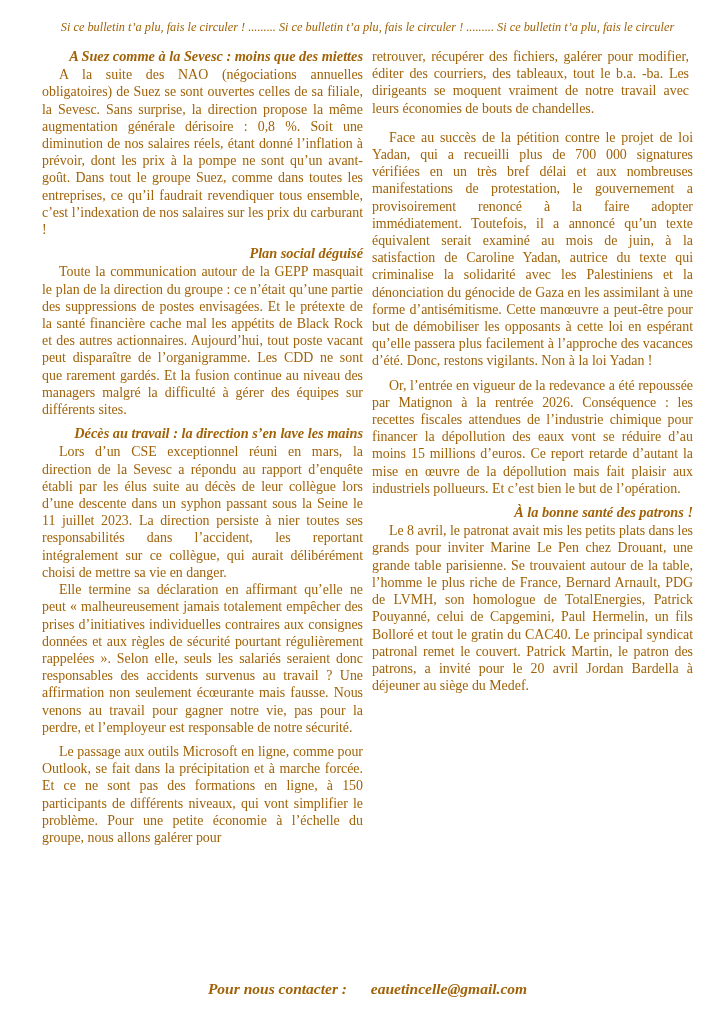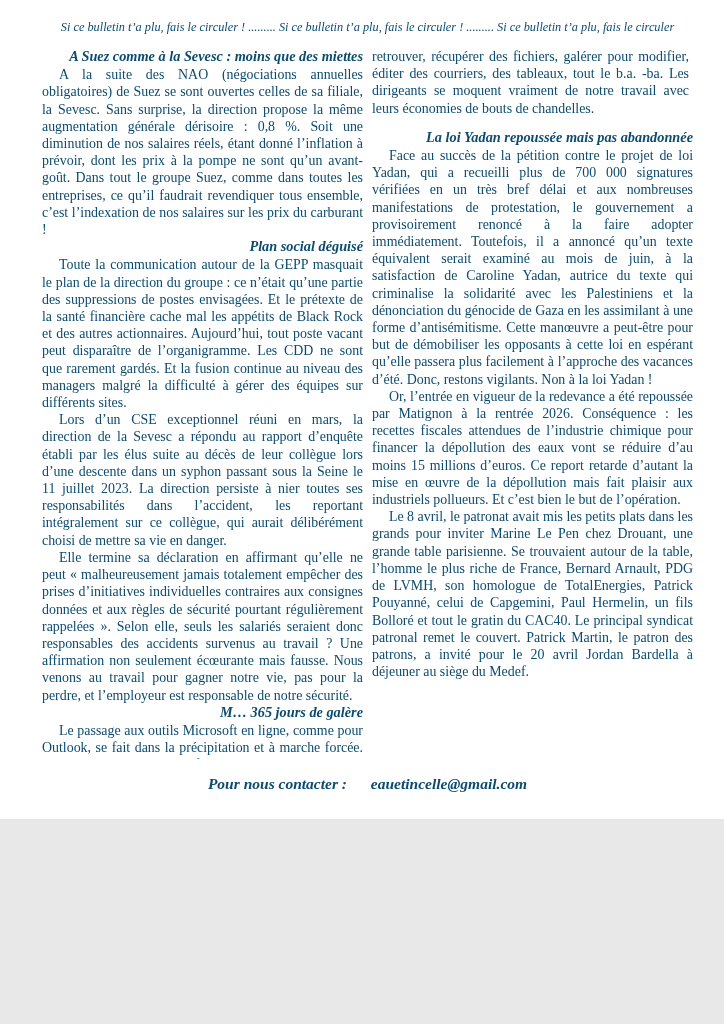--- a/index.html
+++ b/index.html
@@ -3,24 +3,24 @@
 <meta charset="utf-8">
 <style>
   html, body {
     margin: 0;
     padding: 0;
     background: #e8e8e8;
   }
   .page {
     position: relative;
     width: 724px;
-    height: 819px;
+    height: 1024px;
     margin: 0 auto;
     background: #ffffff;
-    color: #0c4a6e;
+    color: #a16207;
     font-family: "Liberation Serif", serif;
     box-sizing: border-box;
     padding: 20px 31px 0 42px;
     display: flex;
     flex-direction: column;
     overflow: hidden;
   }
   .banner {
     text-align: center;
     font-style: italic;
@@ -37,21 +37,21 @@
   }
   .col {
     flex: 1 1 0;
     text-align: justify;
     font-size: 13.9px;
     line-height: 17.2px;
     hyphens: auto;
     -webkit-hyphens: auto;
   }
   section.article { margin: 0; }
-  section.article + section.article { margin-top: 0; }
+  section.article + section.article { margin-top: 7px; }
   .col h2 {
     font-size: 14.3px;
     line-height: 17.2px;
     font-weight: bold;
     font-style: italic;
     margin: 0 0 1px 0;
     text-align: right;
   }
   .col p {
     margin: 0;
@@ -87,47 +87,47 @@
         <h2>A Suez comme à la Sevesc : moins que des miettes</h2>
         <p>A la suite des NAO (négociations annuelles obligatoires) de Suez se sont ouvertes celles de sa filiale, la Sevesc. Sans surprise, la direction propose la même augmentation générale dérisoire : 0,8 %. Soit une diminution de nos salaires réels, étant donné l’inflation à prévoir, dont les prix à la pompe ne sont qu’un avant-goût. Dans tout le groupe Suez, comme dans toutes les entreprises, ce qu’il faudrait revendiquer tous ensemble, c’est l’indexation de nos salaires sur les prix du carburant !</p>
       </section>
 
       <section class="article">
         <h2>Plan social déguisé</h2>
         <p>Toute la communication autour de la GEPP masquait le plan de la direction du groupe : ce n’était qu’une partie des suppressions de postes envisagées. Et le prétexte de la santé financière cache mal les appétits de Black Rock et des autres actionnaires. Aujourd’hui, tout poste vacant peut disparaître de l’organigramme. Les CDD ne sont que rarement gardés. Et la fusion continue au niveau des managers malgré la difficulté à gérer des équipes sur différents sites.</p>
       </section>
 
       <section class="article">
+        <h2>Décès au travail : la direction s’en lave les mains</h2>
         <p>Lors d’un CSE exceptionnel réuni en mars, la direction de la Sevesc a répondu au rapport d’enquête établi par les élus suite au décès de leur collègue lors d’une descente dans un syphon passant sous la Seine le 11 juillet 2023. La direction persiste à nier toutes ses responsabilités dans l’accident, les reportant intégralement sur ce collègue, qui aurait délibérément choisi de mettre sa vie en danger.</p>
         <p>Elle termine sa déclaration en affirmant qu’elle ne peut « malheureusement jamais totalement empêcher des prises d’initiatives individuelles contraires aux consignes données et aux règles de sécurité pourtant régulièrement rappelées ». Selon elle, seuls les salariés seraient donc responsables des accidents survenus au travail ? Une affirmation non seulement écœurante mais fausse. Nous venons au travail pour gagner notre vie, pas pour la perdre, et l’employeur est responsable de notre sécurité.</p>
       </section>
 
       <section class="article">
-        <h2>M… 365 jours de galère</h2>
         <p>Le passage aux outils Microsoft en ligne, comme pour Outlook, se fait dans la précipitation et à marche forcée. Et ce ne sont pas des formations en ligne, à 150 participants de différents niveaux, qui vont simplifier le problème. Pour une petite économie à l’échelle du groupe, nous allons galérer pour</p>
       </section>
 
     </div>
 
     <div class="col">
 
       <div class="cont-block">
         <p class="continuation">retrouver, récupérer des fichiers, galérer pour modifier, éditer des courriers, des tableaux, tout le b.a. -ba. Les dirigeants se moquent vraiment de notre travail avec leurs économies de bouts de chandelles.</p>
       </div>
 
       <section class="article">
-        <h2>La loi Yadan repoussée mais pas abandonnée</h2>
         <p>Face au succès de la pétition contre le projet de loi Yadan, qui a recueilli plus de 700 000 signatures vérifiées en un très bref délai et aux nombreuses manifestations de protestation, le gouvernement a provisoirement renoncé à la faire adopter immédiatement. Toutefois, il a annoncé qu’un texte équivalent serait examiné au mois de juin, à la satisfaction de Caroline Yadan, autrice du texte qui criminalise la solidarité avec les Palestiniens et la dénonciation du génocide de Gaza en les assimilant à une forme d’antisémitisme. Cette manœuvre a peut-être pour but de démobiliser les opposants à cette loi en espérant qu’elle passera plus facilement à l’approche des vacances d’été. Donc, restons vigilants. Non à la loi Yadan !</p>
       </section>
 
       <section class="article">
         <p>Or, l’entrée en vigueur de la redevance a été repoussée par Matignon à la rentrée 2026. Conséquence : les recettes fiscales attendues de l’industrie chimique pour financer la dépollution des eaux vont se réduire d’au moins 15 millions d’euros. Ce report retarde d’autant la mise en œuvre de la dépollution mais fait plaisir aux industriels pollueurs. Et c’est bien le but de l’opération.</p>
       </section>
 
       <section class="article">
+        <h2>À la bonne santé des patrons !</h2>
         <p>Le 8 avril, le patronat avait mis les petits plats dans les grands pour inviter Marine Le Pen chez Drouant, une grande table parisienne. Se trouvaient autour de la table, l’homme le plus riche de France, Bernard Arnault, PDG de LVMH, son homologue de TotalEnergies, Patrick Pouyanné, celui de Capgemini, Paul Hermelin, un fils Bolloré et tout le gratin du CAC40. Le principal syndicat patronal remet le couvert. Patrick Martin, le patron des patrons, a invité pour le 20 avril Jordan Bardella à déjeuner au siège du Medef.</p>
       </section>
 
     </div>
 
   </div>
 
   <div class="footer">
     <span>Pour nous contacter :</span>
     <span class="email">eauetincelle@gmail.com</span>

